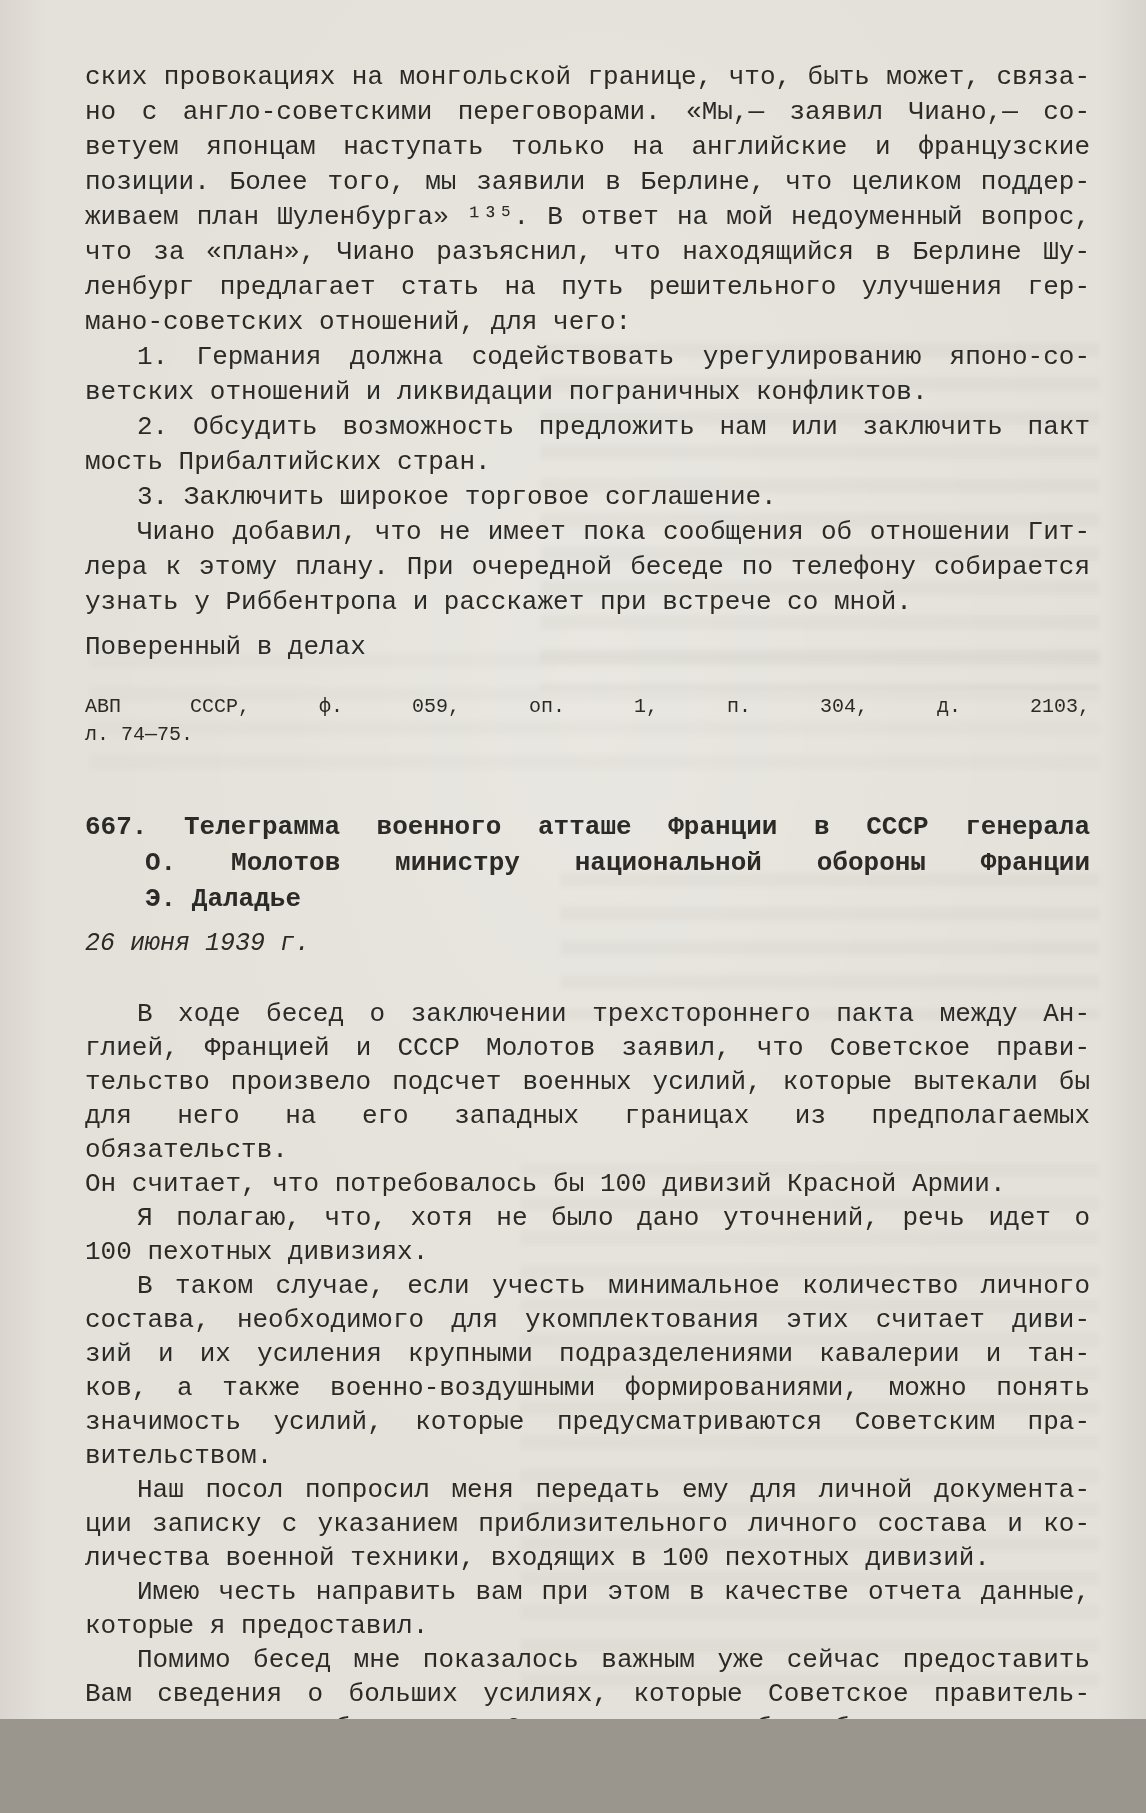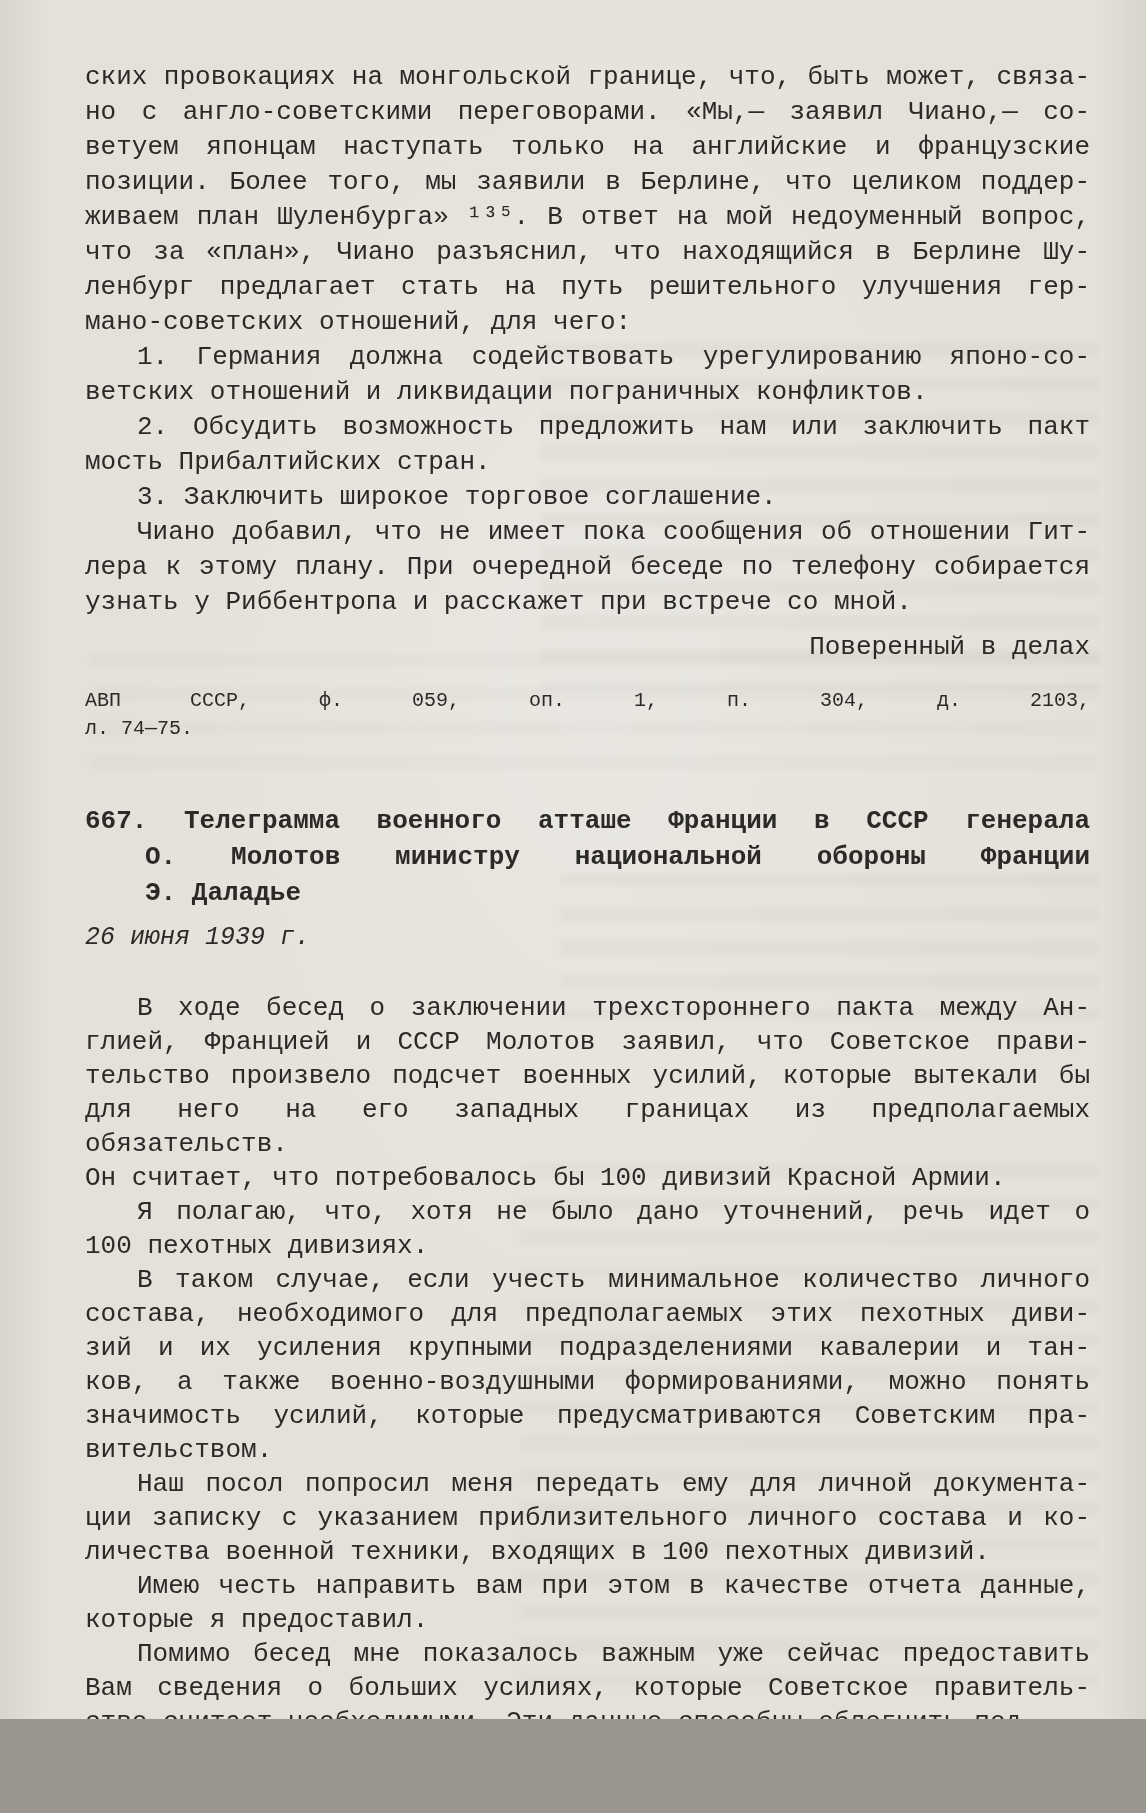--- a/index.html
+++ b/index.html
@@ -53,24 +53,23 @@
     text-align: justify;
     text-align-last: justify;
   }
   .line.last { text-align-last: left; }
   .para.indent .line:first-child { text-indent: 52px; }
 
   .signature {
     margin-top: 10px;
     font-size: 26px;
     line-height: 35px;
-    text-align: right;
   }
   .archive-ref {
-    margin-top: 22px;
+    margin-top: 28px;
     font-size: 20px;
     line-height: 28px;
   }
   .doc-heading {
     margin-top: 60px;
     font-size: 26px;
     line-height: 36px;
     font-weight: bold;
   }
   .doc-heading .line:not(:first-child) { padding-left: 60px; }
@@ -153,21 +152,21 @@
             <div class="line">тельство произвело подсчет военных усилий, которые вытекали бы</div>
             <div class="line">для него на его западных границах из предполагаемых обязательств.</div>
             <div class="line last">Он считает, что потребовалось бы 100 дивизий Красной Армии.</div>
           </div>
         <div class="para indent">
             <div class="line">Я полагаю, что, хотя не было дано уточнений, речь идет о</div>
             <div class="line last">100 пехотных дивизиях.</div>
           </div>
         <div class="para indent">
             <div class="line">В таком случае, если учесть минимальное количество личного</div>
-            <div class="line">состава, необходимого для предполагаемых этих пехотных диви-</div>
+            <div class="line">состава, необходимого для укомплектования этих считает диви-</div>
             <div class="line">зий и их усиления крупными подразделениями кавалерии и тан-</div>
             <div class="line">ков, а также военно-воздушными формированиями, можно понять</div>
             <div class="line">значимость усилий, которые предусматриваются Советским пра-</div>
             <div class="line last">вительством.</div>
           </div>
         <div class="para indent">
             <div class="line">Наш посол попросил меня передать ему для личной документа-</div>
             <div class="line">ции записку с указанием приблизительного личного состава и ко-</div>
             <div class="line last">личества военной техники, входящих в 100 пехотных дивизий.</div>
           </div>

